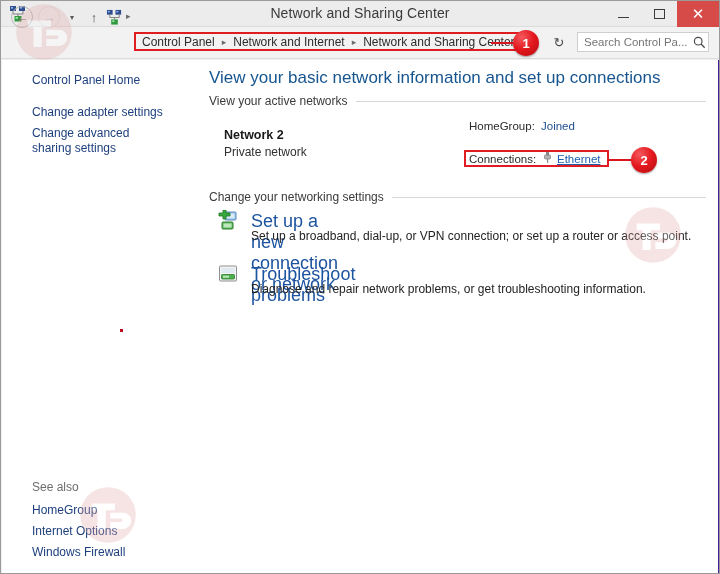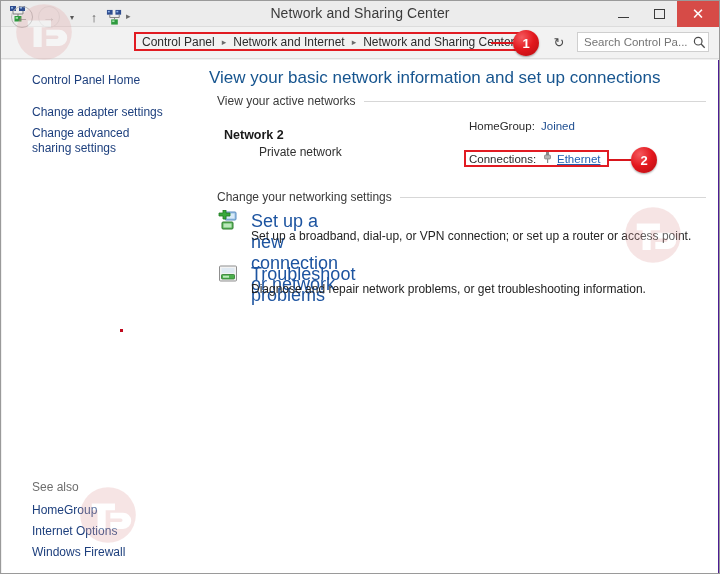--- a/index.html
+++ b/index.html
@@ -138,30 +138,30 @@
     position:absolute;left:197px;top:0;width:519px;height:513px;
     background:#ffffff;
   }
   .page-title{
     position:absolute;left:10px;top:8px;
     font-size:17px;color:#17558f;font-weight:normal;
   }
   .grouphead{
     position:absolute;left:10px;display:flex;align-items:center;width:497px;
   }
-  .grouphead .ght{font-size:12px;color:#3a3a3a;white-space:nowrap;margin-left:8px;}
+  .grouphead .ght{font-size:12px;color:#3a3a3a;white-space:nowrap;}
   .grouphead .ghl{flex:1;height:1px;background:#d7d7d7;margin-left:8px;}
 
   .net-name{
     position:absolute;left:25px;top:68px;
     font-size:12.5px;color:#1a1a1a;font-weight:bold;
   }
   .net-type{
     position:absolute;left:25px;top:85px;
-    font-size:12px;color:#303030;margin-left:35px;
+    font-size:12px;color:#303030;
   }
 
   .info-table{
     position:absolute;left:270px;top:58px;font-size:11.5px;
   }
   .info-row{height:16px;display:flex;align-items:center;}
   .info-label{width:72px;color:#2b2b2b;}
   .info-val{color:#1a1a1a;}
   .info-val.link{color:#1f4f91;}
   .conn-box{

